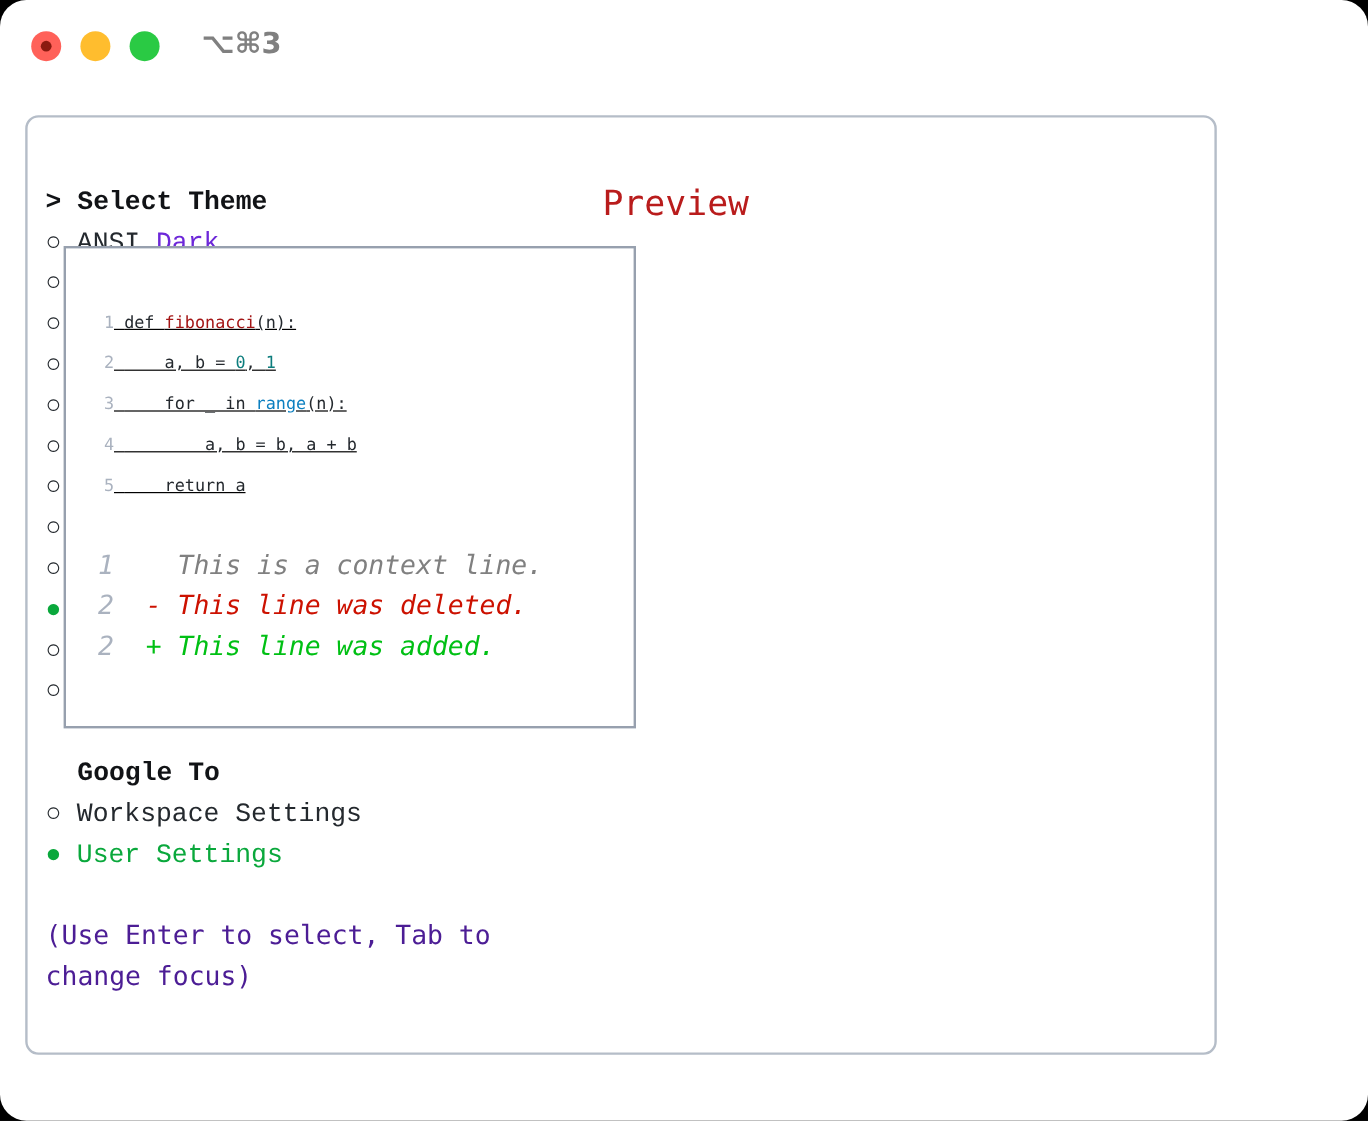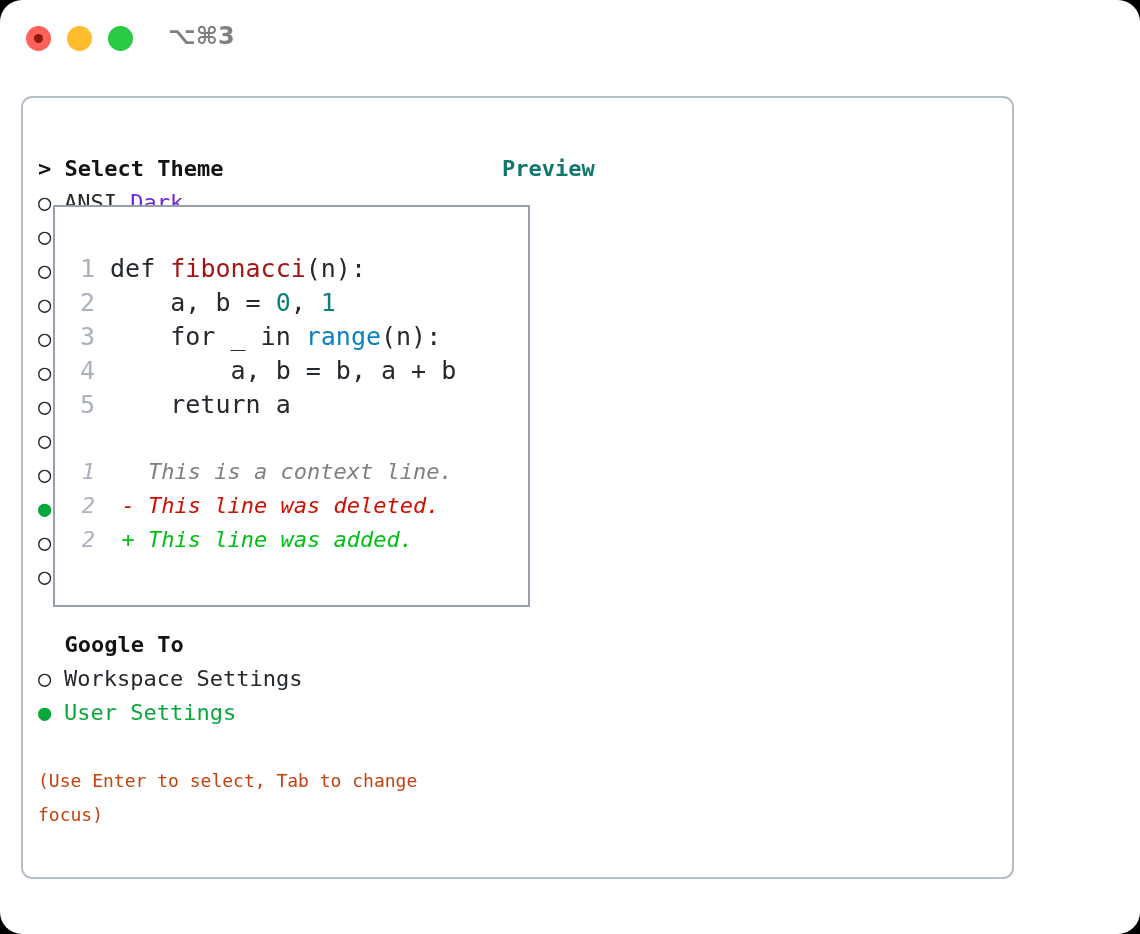--- a/index.html
+++ b/index.html
@@ -83,20 +83,21 @@
     top: 54px;
     width: 440px;
   }
 
   .row {
     height: 34px;
     line-height: 34px;
     font-size: 22px;
     white-space: pre;
     color: #24292e;
+    font-family: Liberation Mono, monospace;
   }
 
   .section-head {
     font-weight: bold;
     color: #111316;
   }
 
   .bullet {
     display: inline-block;
     width: 26px;
@@ -107,61 +108,62 @@
     color: #6d28d9;
   }
 
   .sel {
     color: #0aa83c;
   }
 
   .spacer-row { height: 34px; }
 
   .hint {
-    font-size: 18px;
-    line-height: 34px;
-    color: #c2410c;
+    font-size: 22px;
+    line-height: 34px;
+    color: #4c1d95;
     white-space: pre-wrap;
     width: 400px;
   }
 
   
   .right-col {
     position: absolute;
     left: 479px;
     top: 54px;
     width: 500px;
   }
 
   .preview-title {
-    font-size: 22px;
-    line-height: 34px;
-    font-weight: bold;
-    color: #0f766e;
+    font-size: 29px;
+    line-height: 34px;
+    font-weight: normal;
+    color: #b91c1c;
     white-space: pre;
   }
 
   .preview-box {
     position: absolute;
     left: 30px;
     top: 107px;
     width: 477px;
     height: 402px;
     border: 2px solid #97a0ae;
     box-sizing: border-box;
     background: #ffffff;
   }
 
   .code {
     position: absolute;
     left: 18px;
     top: 45px;
-    font-size: 25px;
-    line-height: 34px;
-    white-space: pre;
+    font-size: 14px;
+    line-height: 34px;
+    white-space: pre;
+    text-decoration: underline;
   }
 
   .lineno {
     display: inline-block;
     width: 22px;
     text-align: right;
     color: #aab2bf;
     white-space: pre;
   }
 

